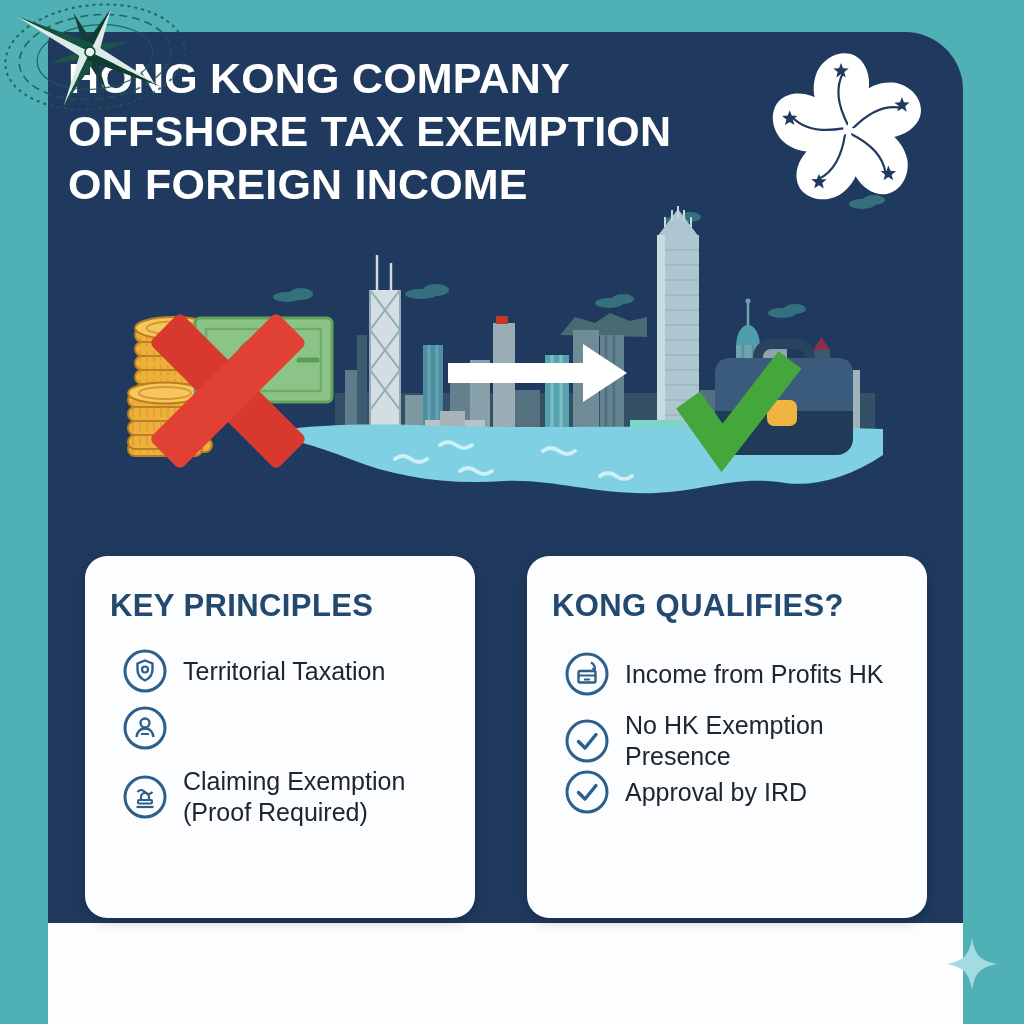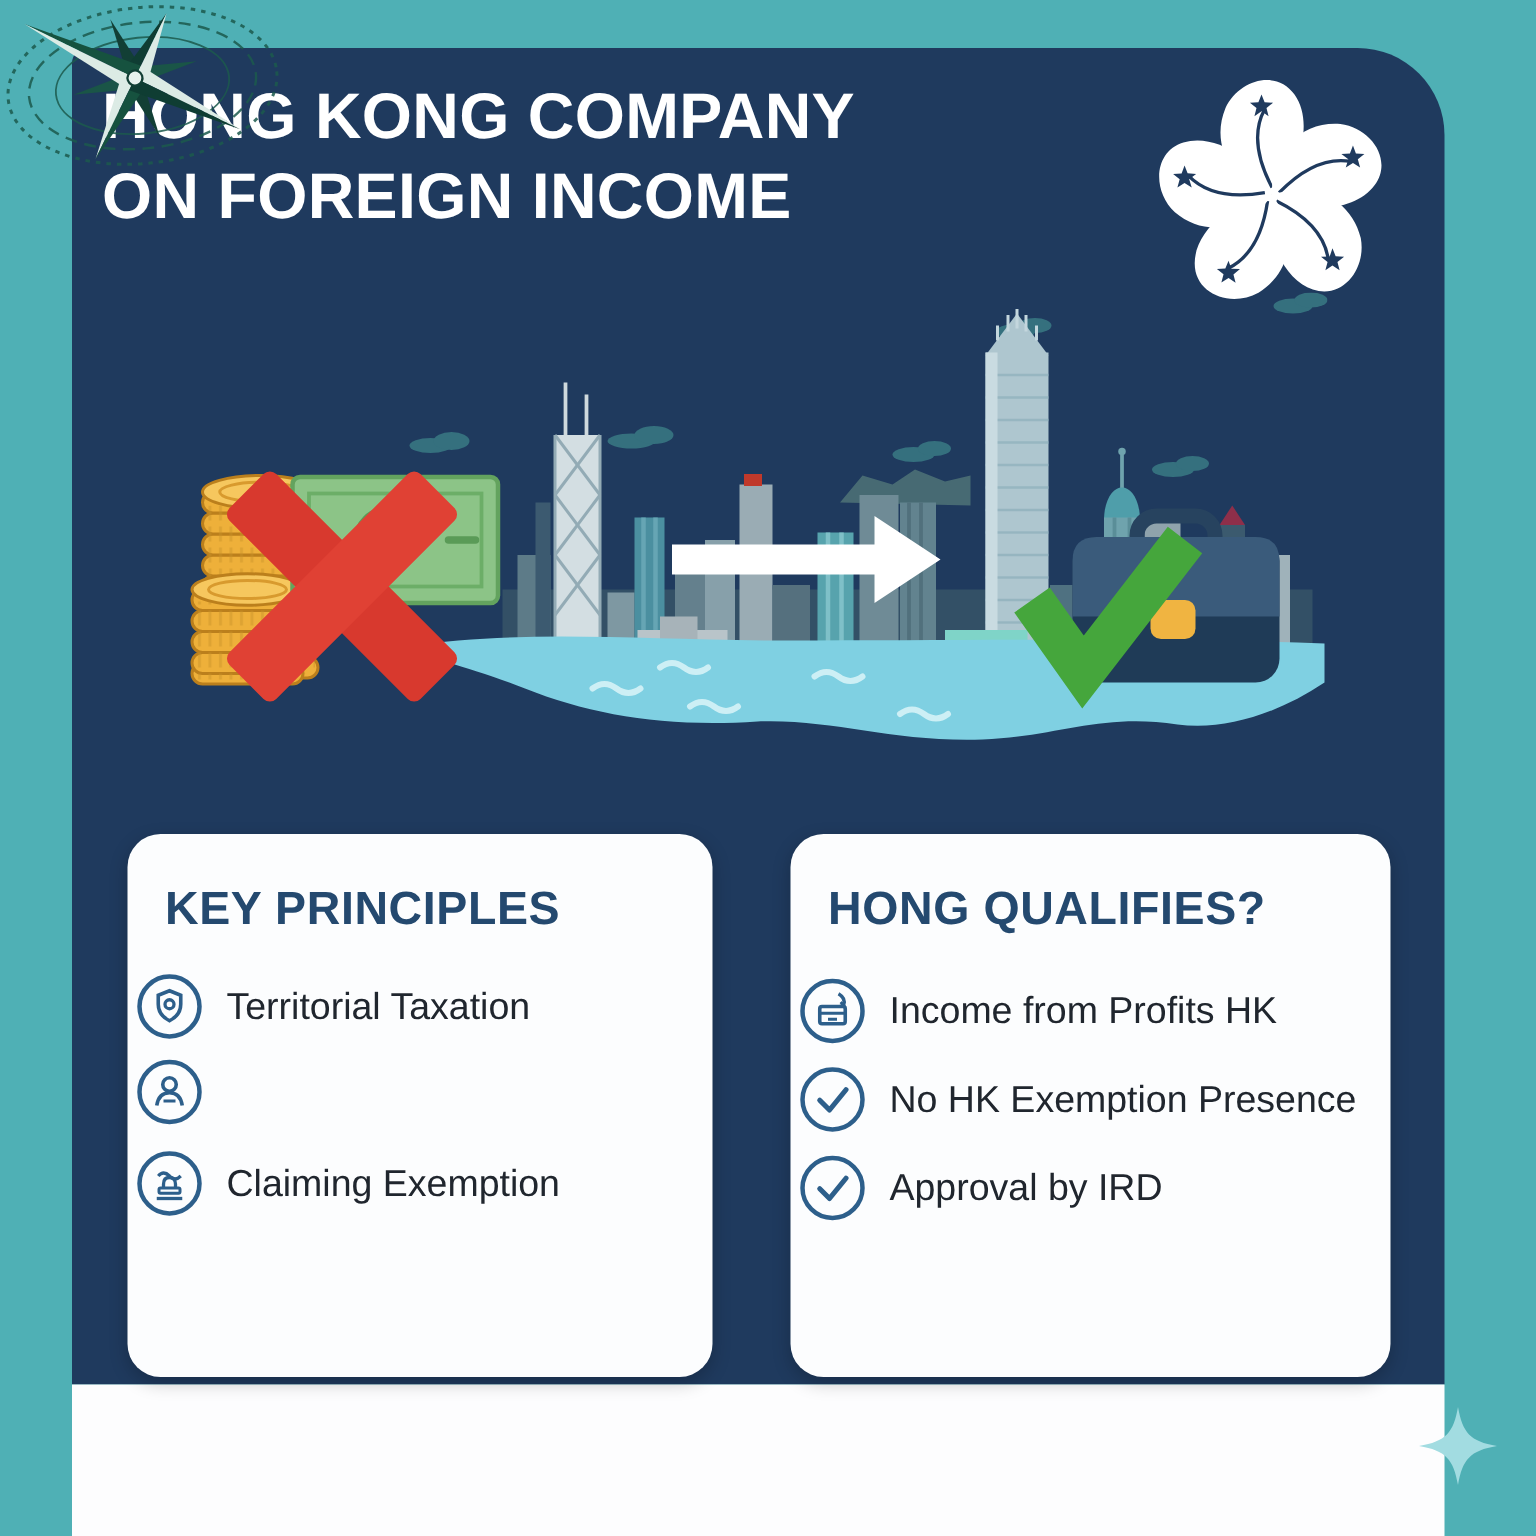--- a/index.html
+++ b/index.html
@@ -28,21 +28,21 @@
     position:absolute;top:540px;height:362px;background:#fcfdfe;
     border-radius:22px;box-shadow:0 4px 12px rgba(0,0,0,0.22);margin-top:16px;
   }
   .card-left{left:85px;width:390px;}
   .card-right{left:527px;width:400px;}
   .card-heading{
     position:absolute;left:25px;top:32px;
     color:#24496f;font-size:31px;font-weight:bold;letter-spacing:0.4px;
   }
   .item{
-    position:absolute;left:5px;display:flex;align-items:center;gap:15px;
+    position:absolute;left:37px;display:flex;align-items:center;gap:15px;
   }
   .item-text{
     color:#20262e;font-size:25px;line-height:31px;
   }
   .card-left .i0{top:92px;}  .card-left .i1{top:149px;}  .card-left .i2{top:210px;}
   .card-right .i0{top:95px;} .card-right .i1{top:154px;} .card-right .i2{top:213px;}
   .icon-svg{flex:0 0 auto;display:block;}
   .flag{position:absolute;left:768px;top:40px;}
   .illustration{position:absolute;left:95px;top:195px;}
   .compass{position:absolute;left:0;top:0;}
@@ -51,20 +51,21 @@
 </head>
 <body>
 
 <div id="stage">
 
   <div class="panel"></div>
   <div class="bottom-section"></div>
 
   <div class="title">
     <div>HONG KONG COMPANY</div>
+    <div>OFFSHORE TAX EXEMPTION</div>
     <div>ON FOREIGN INCOME</div>
   </div>
 
   <svg class="flag" width="160" height="168" viewBox="0 0 160 168">
     <g transform="translate(80,90)">
       <g id="petal">
         <path d="M0,0 C-28,-8 -41,-34 -31,-58 C-22,-77 3,-84 15,-67 C28,-49 19,-16 0,0 Z" fill="#ffffff"></path>
         <path d="M0,-5 C-10,-24 -13,-42 -5,-57" stroke="#1f3a5e" stroke-width="2.2" fill="none"></path>
         <path transform="translate(-7,-59) scale(1.15)" d="M0,-7 L1.8,-2.4 6.7,-2.2 2.9,0.9 4.1,5.7 0,2.8 -4.1,5.7 -2.9,0.9 -6.7,-2.2 -1.8,-2.4 Z" fill="#1f3a5e"></path>
       </g>
@@ -312,26 +313,27 @@
     <div class="item i2">
       <svg class="icon-svg" width="46" height="46" viewBox="0 0 46 46">
         <circle cx="23" cy="23" r="20" fill="none" stroke="#2d5f8b" stroke-width="3"></circle>
         <path d="M15.5,18 q3.5,-4 7.5,0 q3.5,4 7.5,0" fill="none" stroke="#2d5f8b" stroke-width="2.2"></path>
         <path d="M19,26 v-2.5 c0,-3 1.5,-4.5 4,-4.5 s4,1.5 4,4.5 V26" fill="none" stroke="#2d5f8b" stroke-width="2.2"></path>
         <rect x="16" y="26" width="14" height="3.5" rx="1" fill="none" stroke="#2d5f8b" stroke-width="2"></rect>
         <line x1="14.5" y1="33" x2="31.5" y2="33" stroke="#2d5f8b" stroke-width="2.2"></line>
       </svg>
       <div class="item-text">
         <div>Claiming Exemption</div>
+        <div>(Proof Required)</div>
       </div>
     </div>
   </div>
 
   <div class="card card-right">
-    <div class="card-heading">HONG QUALIFIES?</div>
+    <div class="card-heading">KONG QUALIFIES?</div>
 
     <div class="item i0">
       <svg class="icon-svg" width="46" height="46" viewBox="0 0 46 46">
         <circle cx="23" cy="23" r="20" fill="none" stroke="#2d5f8b" stroke-width="3"></circle>
         <path d="M27,11.5 q5,3 3.5,7.5" fill="none" stroke="#2d5f8b" stroke-width="2.2"></path>
         <path d="M28.5,17 l2,2.5 l-3,0.5" fill="none" stroke="#2d5f8b" stroke-width="2"></path>
         <rect x="14.5" y="20" width="17" height="11.5" rx="1.5" fill="none" stroke="#2d5f8b" stroke-width="2.4"></rect>
         <line x1="14.5" y1="24.5" x2="31.5" y2="24.5" stroke="#2d5f8b" stroke-width="2"></line>
         <line x1="20" y1="28.5" x2="26" y2="28.5" stroke="#2d5f8b" stroke-width="2"></line>
       </svg>

